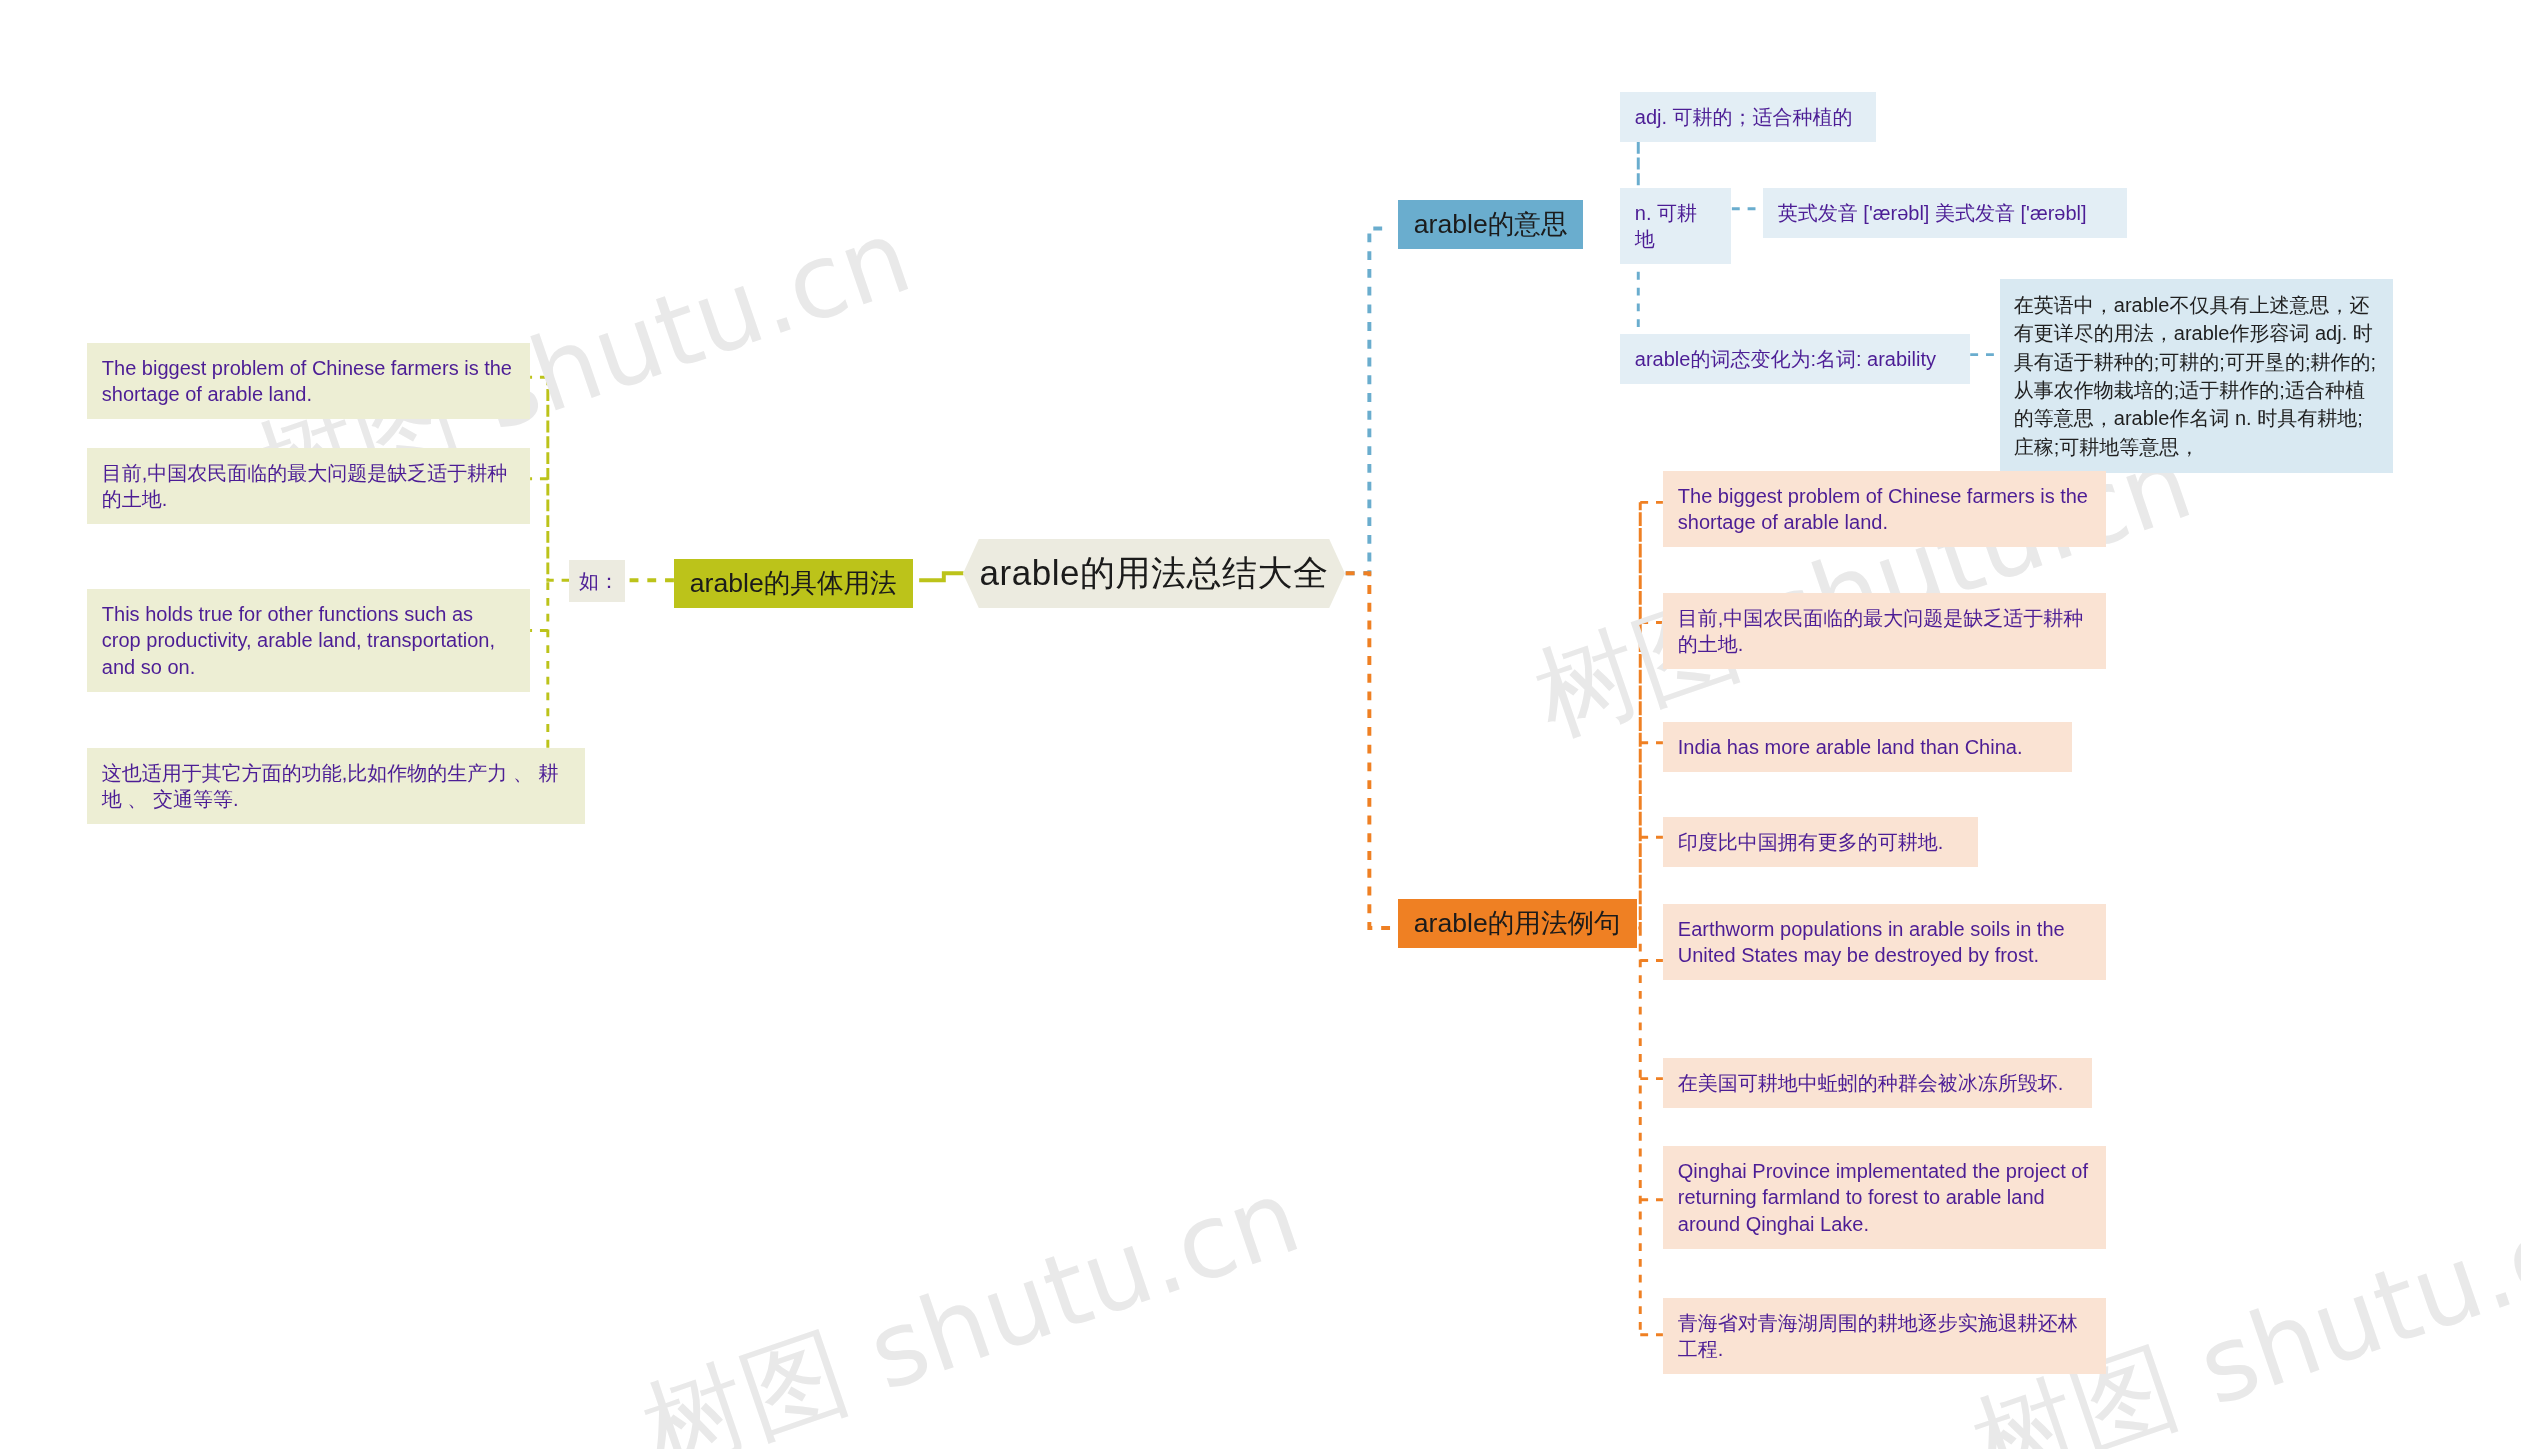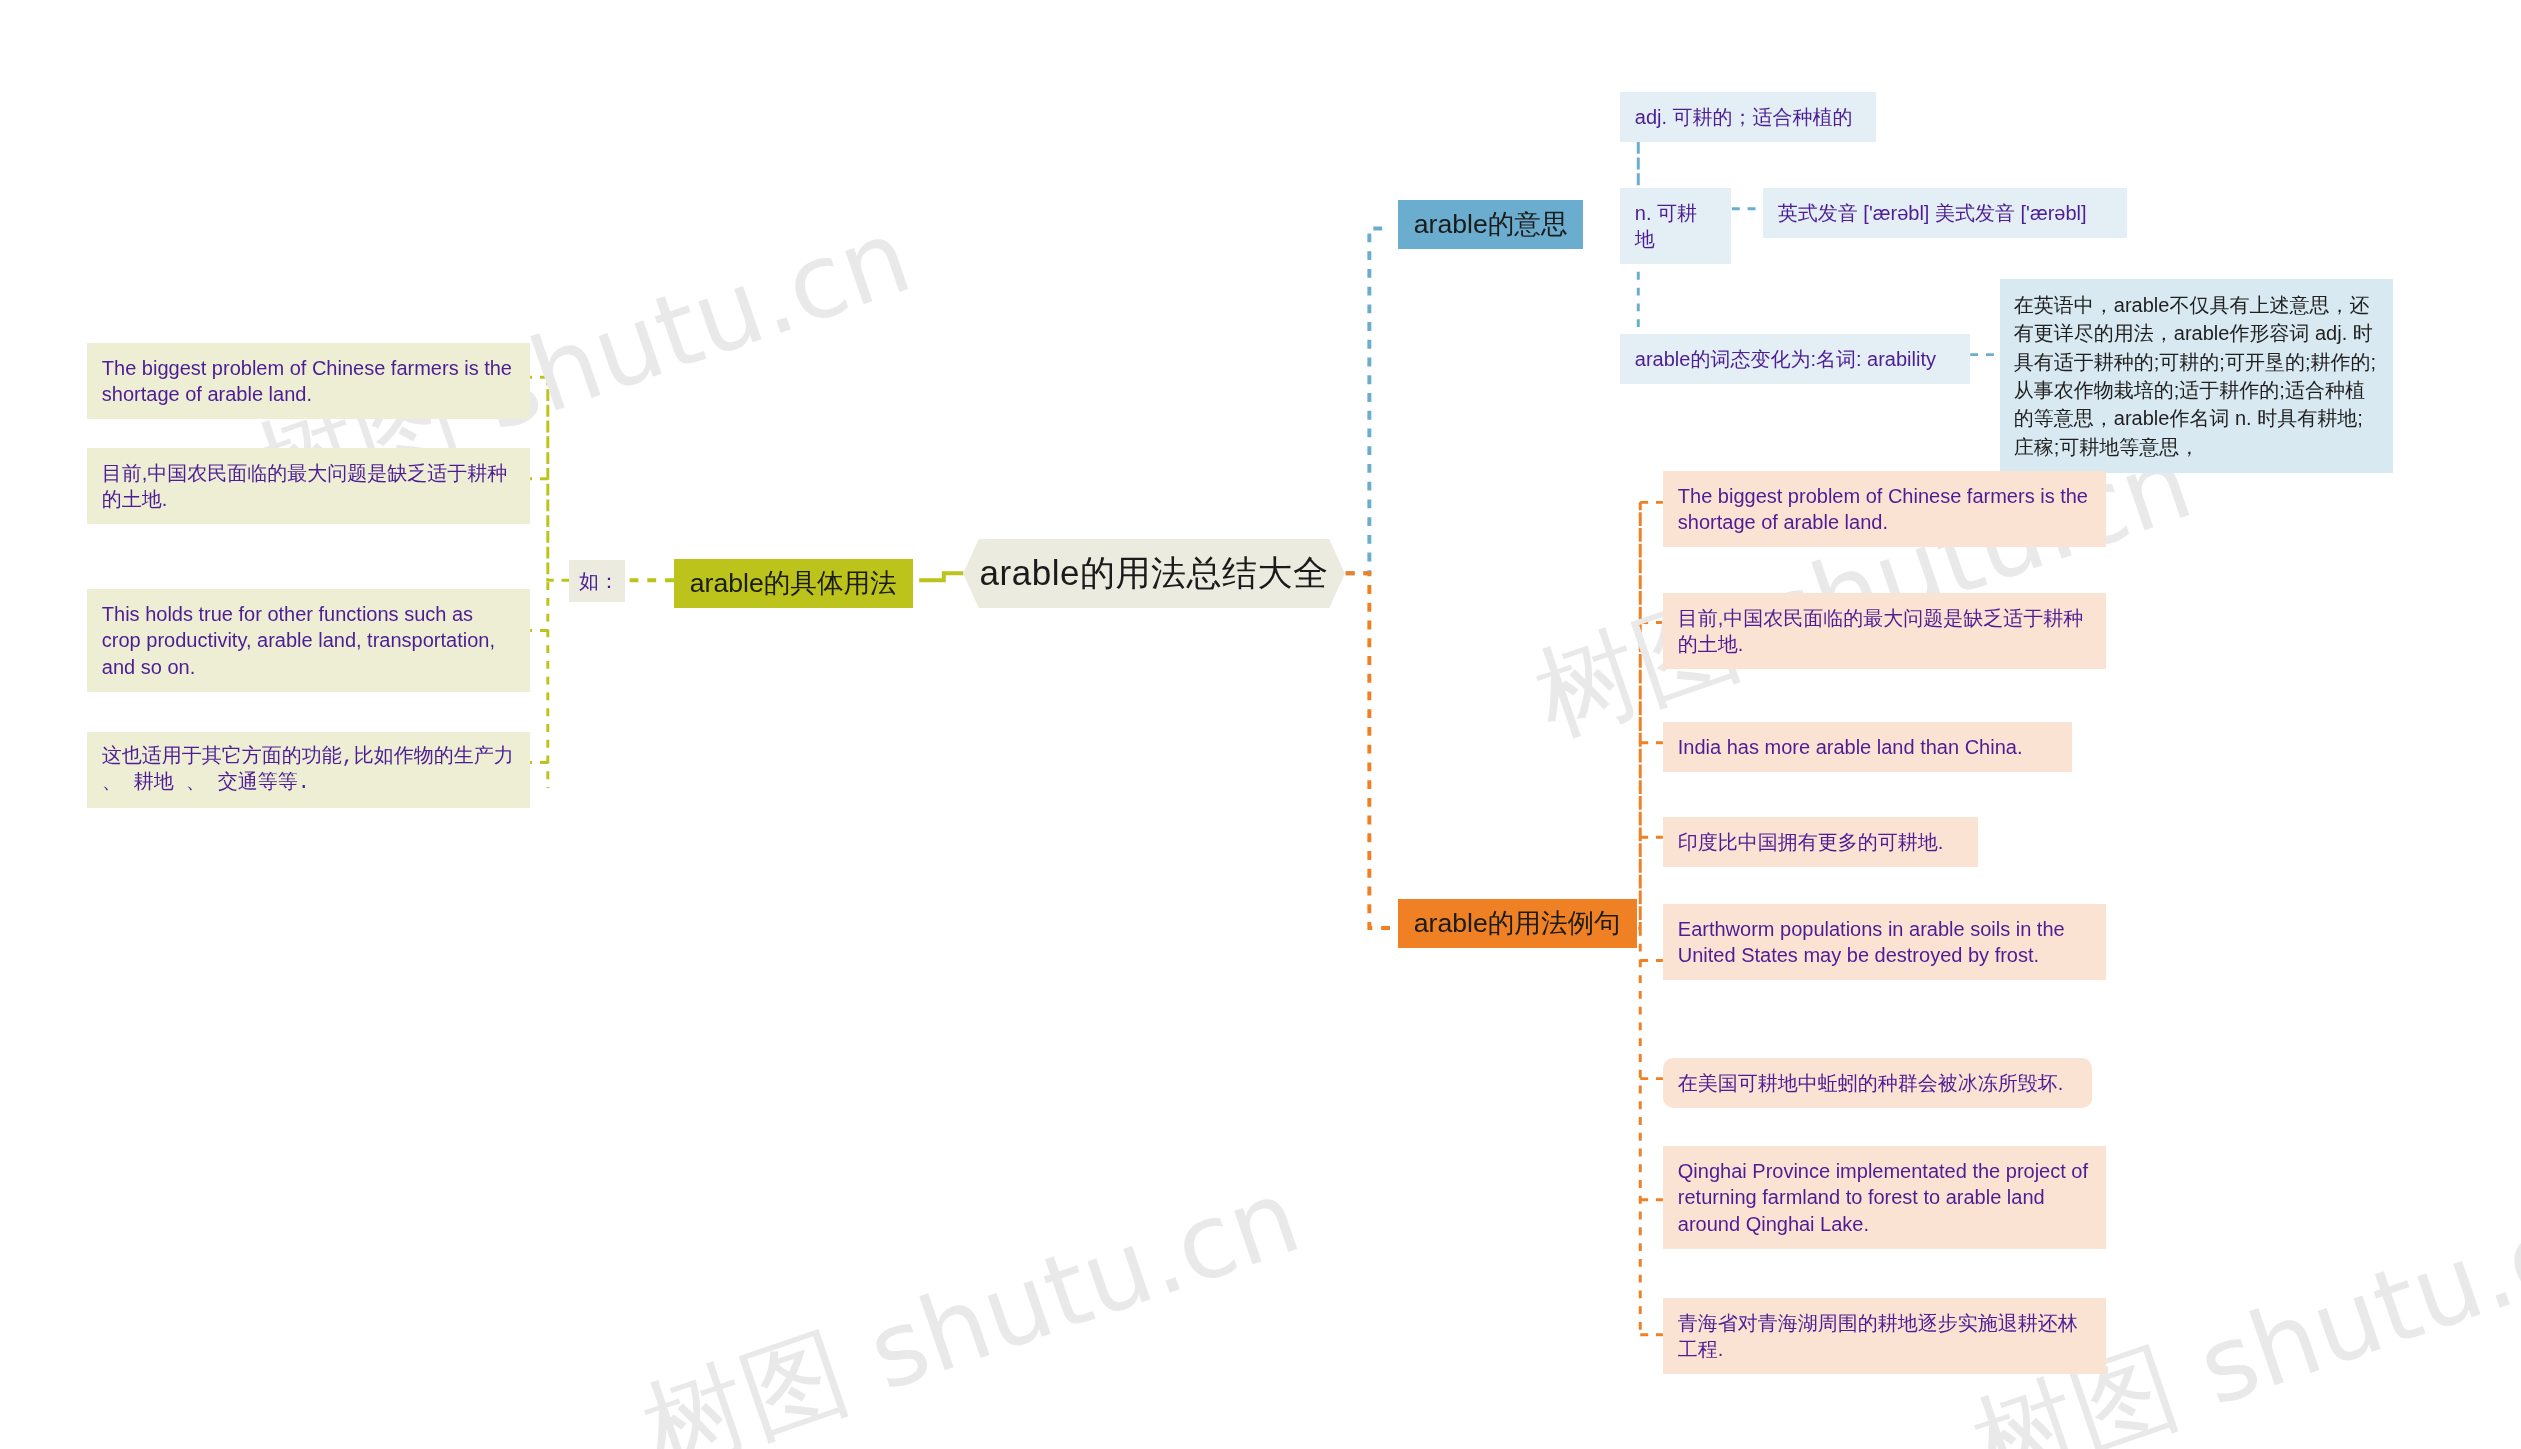--- a/index.html
+++ b/index.html
@@ -130,34 +130,34 @@
   <div class="node topic topic-green">arable的具体用法</div>
 
   <div class="node leaf plain" style="left:569px;top:560px;width:56px;padding:7.9px 9.9px;">如：</div>
 
   <div class="node leaf green" style="left:87px;top:343px;width:443px;">The biggest problem of Chinese farmers is the shortage of arable land.</div>
 
   <div class="node leaf green" style="left:87px;top:448px;width:443px;">目前,中国农民面临的最大问题是缺乏适于耕种的土地.</div>
 
   <div class="node leaf green" style="left:87px;top:589px;width:443px;">This holds true for other functions such as crop productivity, arable land, transportation, and so on.</div>
 
-  <div class="node leaf green" style="left:87px;top:732px;width:443px;font-family:Liberation Mono, monospace;">这也适用于其它方面的功能,比如作物的生产力 、 耕地 、 交通等等.</div>
+  <div class="node leaf green" style="left:87px;top:748px;width:498px;">这也适用于其它方面的功能,比如作物的生产力 、 耕地 、 交通等等.</div>
 
   <div class="node topic topic-orange">arable的用法例句</div>
 
   <div class="node leaf orange" style="left:1663px;top:471px;width:443px;">The biggest problem of Chinese farmers is the shortage of arable land.</div>
 
   <div class="node leaf orange" style="left:1663px;top:593px;width:443px;">目前,中国农民面临的最大问题是缺乏适于耕种的土地.</div>
 
   <div class="node leaf orange" style="left:1663px;top:722px;width:409px;">India has more arable land than China.</div>
 
   <div class="node leaf orange" style="left:1663px;top:817px;width:315px;text-align:center;">印度比中国拥有更多的可耕地.</div>
 
   <div class="node leaf orange" style="left:1663px;top:904px;width:443px;">Earthworm populations in arable soils in the United States may be destroyed by frost.</div>
 
-  <div class="node leaf orange" style="left:1663px;top:1058px;width:429px;border-radius:10px;">在美国可耕地中蚯蚓的种群会被冰冻所毁坏.</div>
+  <div class="node leaf orange" style="left:1663px;top:1058px;width:429px;">在美国可耕地中蚯蚓的种群会被冰冻所毁坏.</div>
 
   <div class="node leaf orange" style="left:1663px;top:1146px;width:443px;">Qinghai Province implementated the project of returning farmland to forest to arable land around Qinghai Lake.</div>
 
   <div class="node leaf orange" style="left:1663px;top:1298px;width:443px;">青海省对青海湖周围的耕地逐步实施退耕还林工程.</div>
 
 </div>
 
 
 </body></html>

